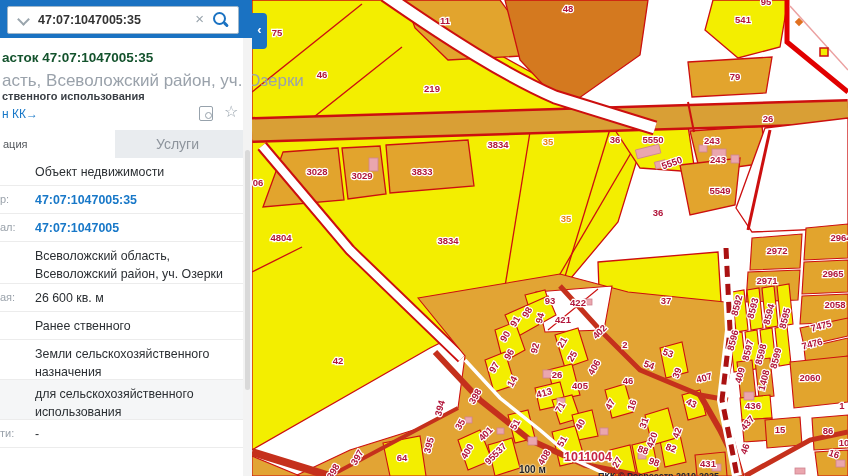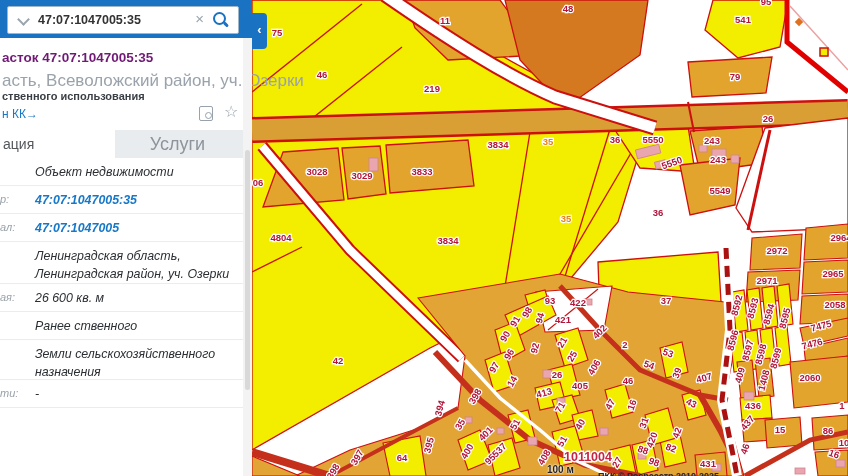--- a/index.html
+++ b/index.html
@@ -18,47 +18,47 @@
              border:1px solid #9fb6c9;border-radius:2px;}
   #search-input{position:absolute;left:28px;top:0;width:150px;height:24px;border:none;outline:none;
                 font:600 12.5px "Liberation Sans",sans-serif;color:#333;background:transparent;}
   .chev-down{position:absolute;left:11px;top:8px;width:7px;height:7px;border-right:2px solid #9aa5ad;
              border-bottom:2px solid #9aa5ad;transform:rotate(45deg);}
   #clear-x{position:absolute;right:34px;top:3px;color:#9aa5ad;font-size:15px;cursor:pointer;}
   .mag{position:absolute;right:12px;top:5px;width:9px;height:9px;border:2.4px solid #1a72c2;border-radius:50%;}
   .mag:after{content:"";position:absolute;left:8px;top:9px;width:6px;height:2.6px;background:#1a72c2;
              transform:rotate(45deg);border-radius:2px;}
   #card{position:absolute;left:0;top:38px;width:252px;height:92px;background:#fff;}
-  #card-title{position:absolute;left:2px;top:12px;font-size:13.5px;font-weight:700;color:#701a75;white-space:nowrap;}
+  #card-title{position:absolute;left:2px;top:12px;font-size:13.5px;font-weight:700;color:#14532d;white-space:nowrap;}
   #card-subtitle{position:absolute;left:2px;top:33px;font-size:17px;color:#9aa2ab;white-space:nowrap;}
   #card-usage{position:absolute;left:2px;top:52px;font-size:11px;font-weight:700;color:#3a3f45;white-space:nowrap;text-align:right;}
   #card-link{position:absolute;left:2px;top:69px;font-size:12px;color:#1878c8;white-space:nowrap;cursor:pointer;}
   .docsearch-icon{position:absolute;left:199px;top:68px;width:12px;height:13px;border:1.6px solid #97a2ac;border-radius:2px;}
   .docsearch-icon:after{content:"";position:absolute;left:5px;top:5px;width:5px;height:5px;
         border:1.6px solid #97a2ac;border-radius:50%;background:#fff;}
   .star-icon{position:absolute;left:224px;top:64px;font-size:16px;color:#97a2ac;cursor:pointer;}
   #tabs{position:absolute;left:0;top:130px;width:243px;height:28px;background:#e9ecef;}
   #tab-info{position:absolute;left:0;top:0;width:112px;height:28px;background:#fff;
-            font-size:14px;color:#53575c;line-height:28px;padding-left:3px;cursor:pointer;}
+            font-size:11px;color:#53575c;line-height:28px;padding-left:3px;cursor:pointer;}
   #tab-services{position:absolute;left:112px;top:0;width:131px;height:32px;text-align:center;
-            font-size:18px;color:#8d949c;line-height:28px;cursor:pointer;}
+            font-size:14px;color:#8d949c;line-height:28px;cursor:pointer;}
   #rows{position:absolute;left:0;top:158px;width:243px;background:#fff;}
-  .row{position:relative;width:243px;border-bottom:1px solid #ececec;box-sizing:border-box;font-style:italic;}
+  .row{position:relative;width:243px;border-bottom:1px solid #ececec;box-sizing:border-box;}
   .row .frag{position:absolute;left:0;top:7px;font-size:11px;color:#9aa2ab;}
   .row .val{position:absolute;left:35px;top:6px;width:202px;font-size:12.4px;color:#2b2f33;line-height:1.45;}
   .row .val.link{color:#1878c8;font-weight:600;cursor:pointer;}
   .row.shaded{background:#f5f6f7;}
   #scrolltrack{position:absolute;left:243px;top:38px;width:9px;height:438px;background:#f3f3f3;}
   #scrollthumb{position:absolute;left:2px;top:112px;width:5px;height:240px;background:#d9d9d9;border-radius:3px;}
   
   #collapse-btn{position:absolute;left:252px;top:13px;width:15px;height:36px;background:#1a72c2;
       border-radius:0 4px 4px 0;color:#fff;font-size:13px;font-weight:700;text-align:center;
       line-height:34px;z-index:9;cursor:pointer;}
   
-  #scale-label{position:absolute;left:527px;top:464px;z-index:5;font:700 10px "Liberation Sans",sans-serif;
+  #scale-label{position:absolute;left:499px;top:464px;z-index:5;font:700 10px "Liberation Sans",sans-serif;
       color:#222;text-shadow:0 0 2px #fff,0 0 2px #fff;padding-left:20px;}
   #attribution{position:absolute;left:598px;top:471px;width:250px;height:5px;overflow:hidden;z-index:5;
       font:700 9px "Liberation Sans",sans-serif;color:#223;white-space:nowrap;}
 </style>
 </head>
 <body>
 
 <svg id="map-svg" width="848" height="476" viewBox="0 0 848 476">
 
   <rect x="0" y="0" width="848" height="476" fill="#ffffff"></rect>
@@ -346,34 +346,38 @@
     <div class="row" style="height:28px">
       <span class="frag">р:</span>
       <span class="val link">47:07:1047005:35</span>
       </div>
     <div class="row" style="height:28px">
       <span class="frag">ал:</span>
       <span class="val link">47:07:1047005</span>
       </div>
     <div class="row" style="height:42px">
       <span class="frag"></span>
-      <span class="val">Ленинградская область, Ленинградская район, уч. Озерки</span>
+      <span class="val">Всеволожский область, Всеволожский район, уч. Озерки</span>
       </div>
     <div class="row" style="height:28px">
       <span class="frag">ая:</span>
       <span class="val">26 600 кв. м</span>
       </div>
     <div class="row" style="height:28px">
       <span class="frag"></span>
       <span class="val">Ранее ственного</span>
       </div>
     <div class="row" style="height:40px">
       <span class="frag"></span>
       <span class="val">Земли сельскохозяйственного назначения</span>
       </div>
+    <div class="row shaded" style="height:40px">
+      <span class="frag"></span>
+      <span class="val">для сельскохозяйственного использования</span>
+      </div>
     <div class="row" style="height:28px">
       <span class="frag">ти:</span>
       <span class="val">-</span>
       </div>
   </div>
 
   <div id="scrolltrack">
     <div id="scrollthumb"></div>
   </div>
 </div>

